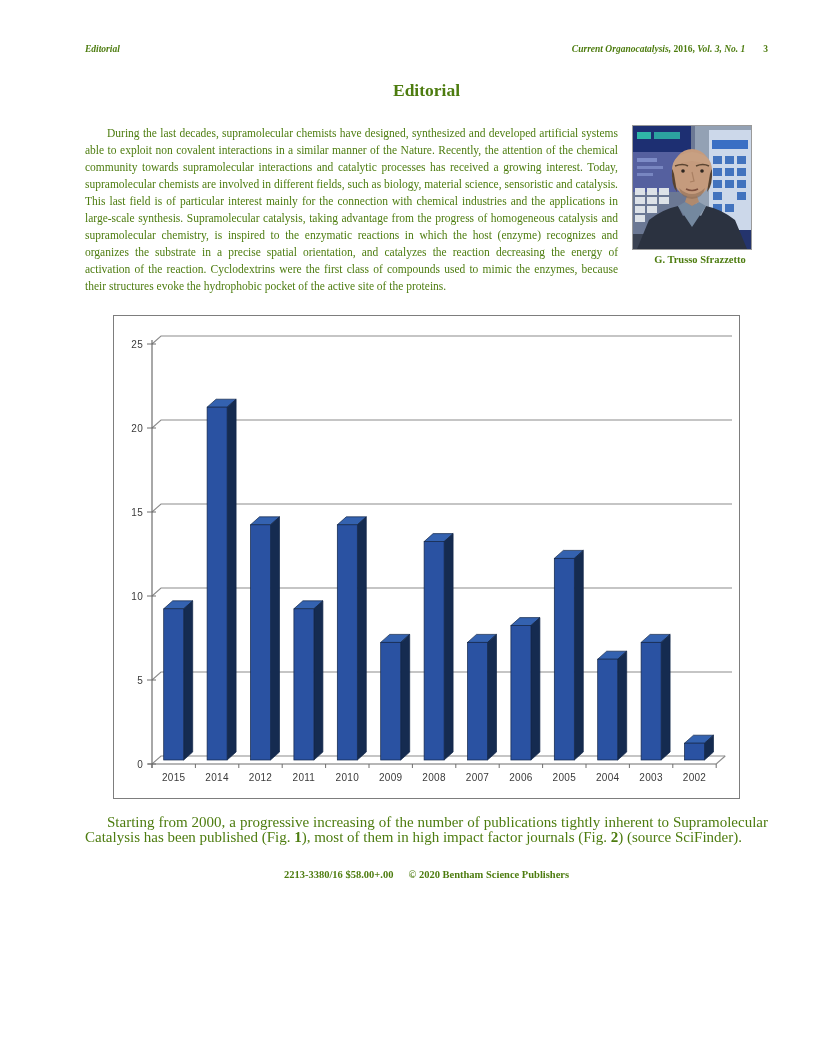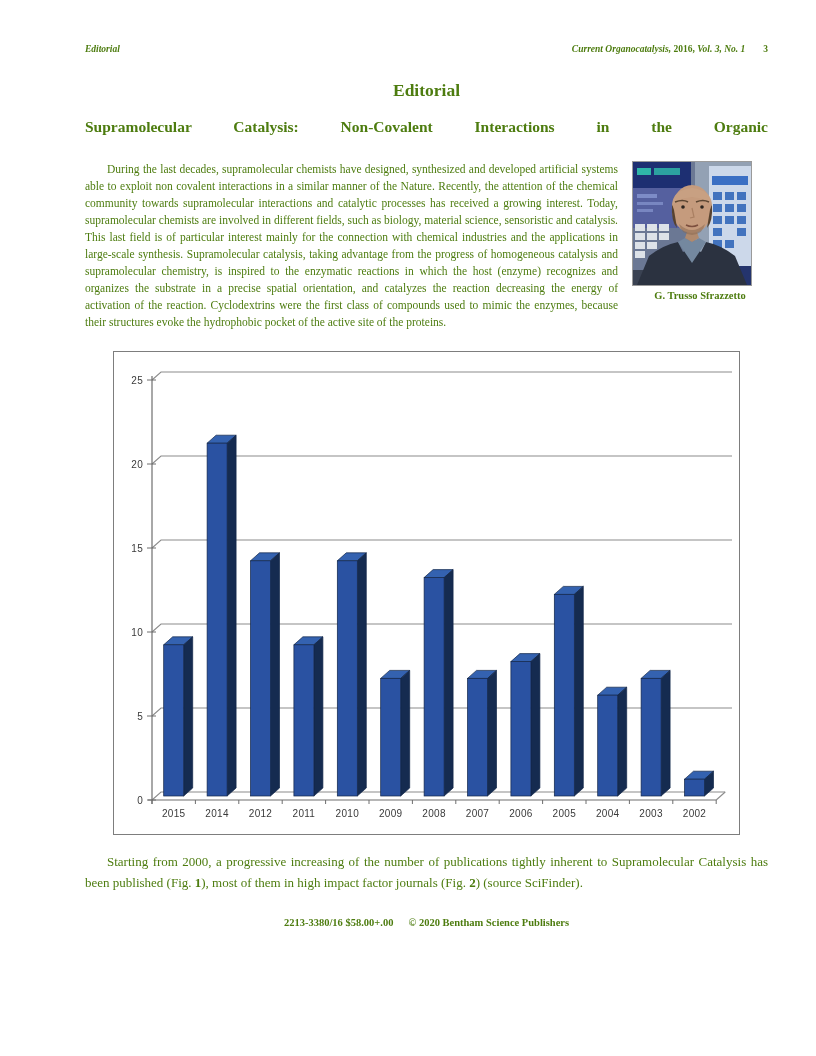--- a/index.html
+++ b/index.html
@@ -52,42 +52,41 @@
     width:627px;height:484px;
     border:1px solid #7d7d7d;
     box-sizing:border-box;
     background:#fff;
   }
   .figure-box svg{display:block;}
   .chart-label{font-family:"Liberation Sans", sans-serif;font-size:10px;fill:#3a3a3a;letter-spacing:.3px;}
 
   .figcaption{margin:26px 0 0 0;font-size:10.8px;line-height:15px;}
 
-  .closing{margin:16px 0 0 0;font-size:13px;line-height:21px;text-align:justify;}
+  .closing{margin:16px 0 0 0;font-size:15px;line-height:15px;text-align:justify;}
 
   .pagefooter{
     margin-top:24px;
     display:flex;justify-content:center;gap:15px;
     font-size:10.5px;font-weight:bold;
   }
 </style>
 </head>
 <body>
 
 <div class="page">
 
   <div class="runhead">
     <span class="left">Editorial</span>
     <span class="right"><span><span class="b i">Current Organocatalysis,</span><span class="b"> 2016, </span><span class="b i">Vol. 3, No. 1</span></span><span class="pagenum">3</span></span>
   </div>
 
   <div class="section-title">Editorial</div>
 
   <div class="article-title">
-    <div class="l1">Supramolecular Catalysis: Non-Covalent Interactions in the Organic</div>
   </div>
 
   <div class="bodytext">
     <div class="author-box">
       <svg width="118" height="123" viewBox="0 0 118 123" xmlns="http://www.w3.org/2000/svg">
         <rect x="0" y="0" width="118" height="123" fill="#93a1b4"></rect>
         <rect x="0" y="0" width="62" height="123" fill="#6b7894"></rect>
         <rect x="0" y="0" width="58" height="26" fill="#1d2f72"></rect>
         <rect x="4" y="6" width="14" height="7" fill="#2fb6a8"></rect>
         <rect x="21" y="6" width="26" height="7" fill="#2fb6a8" opacity="0.85"></rect>

